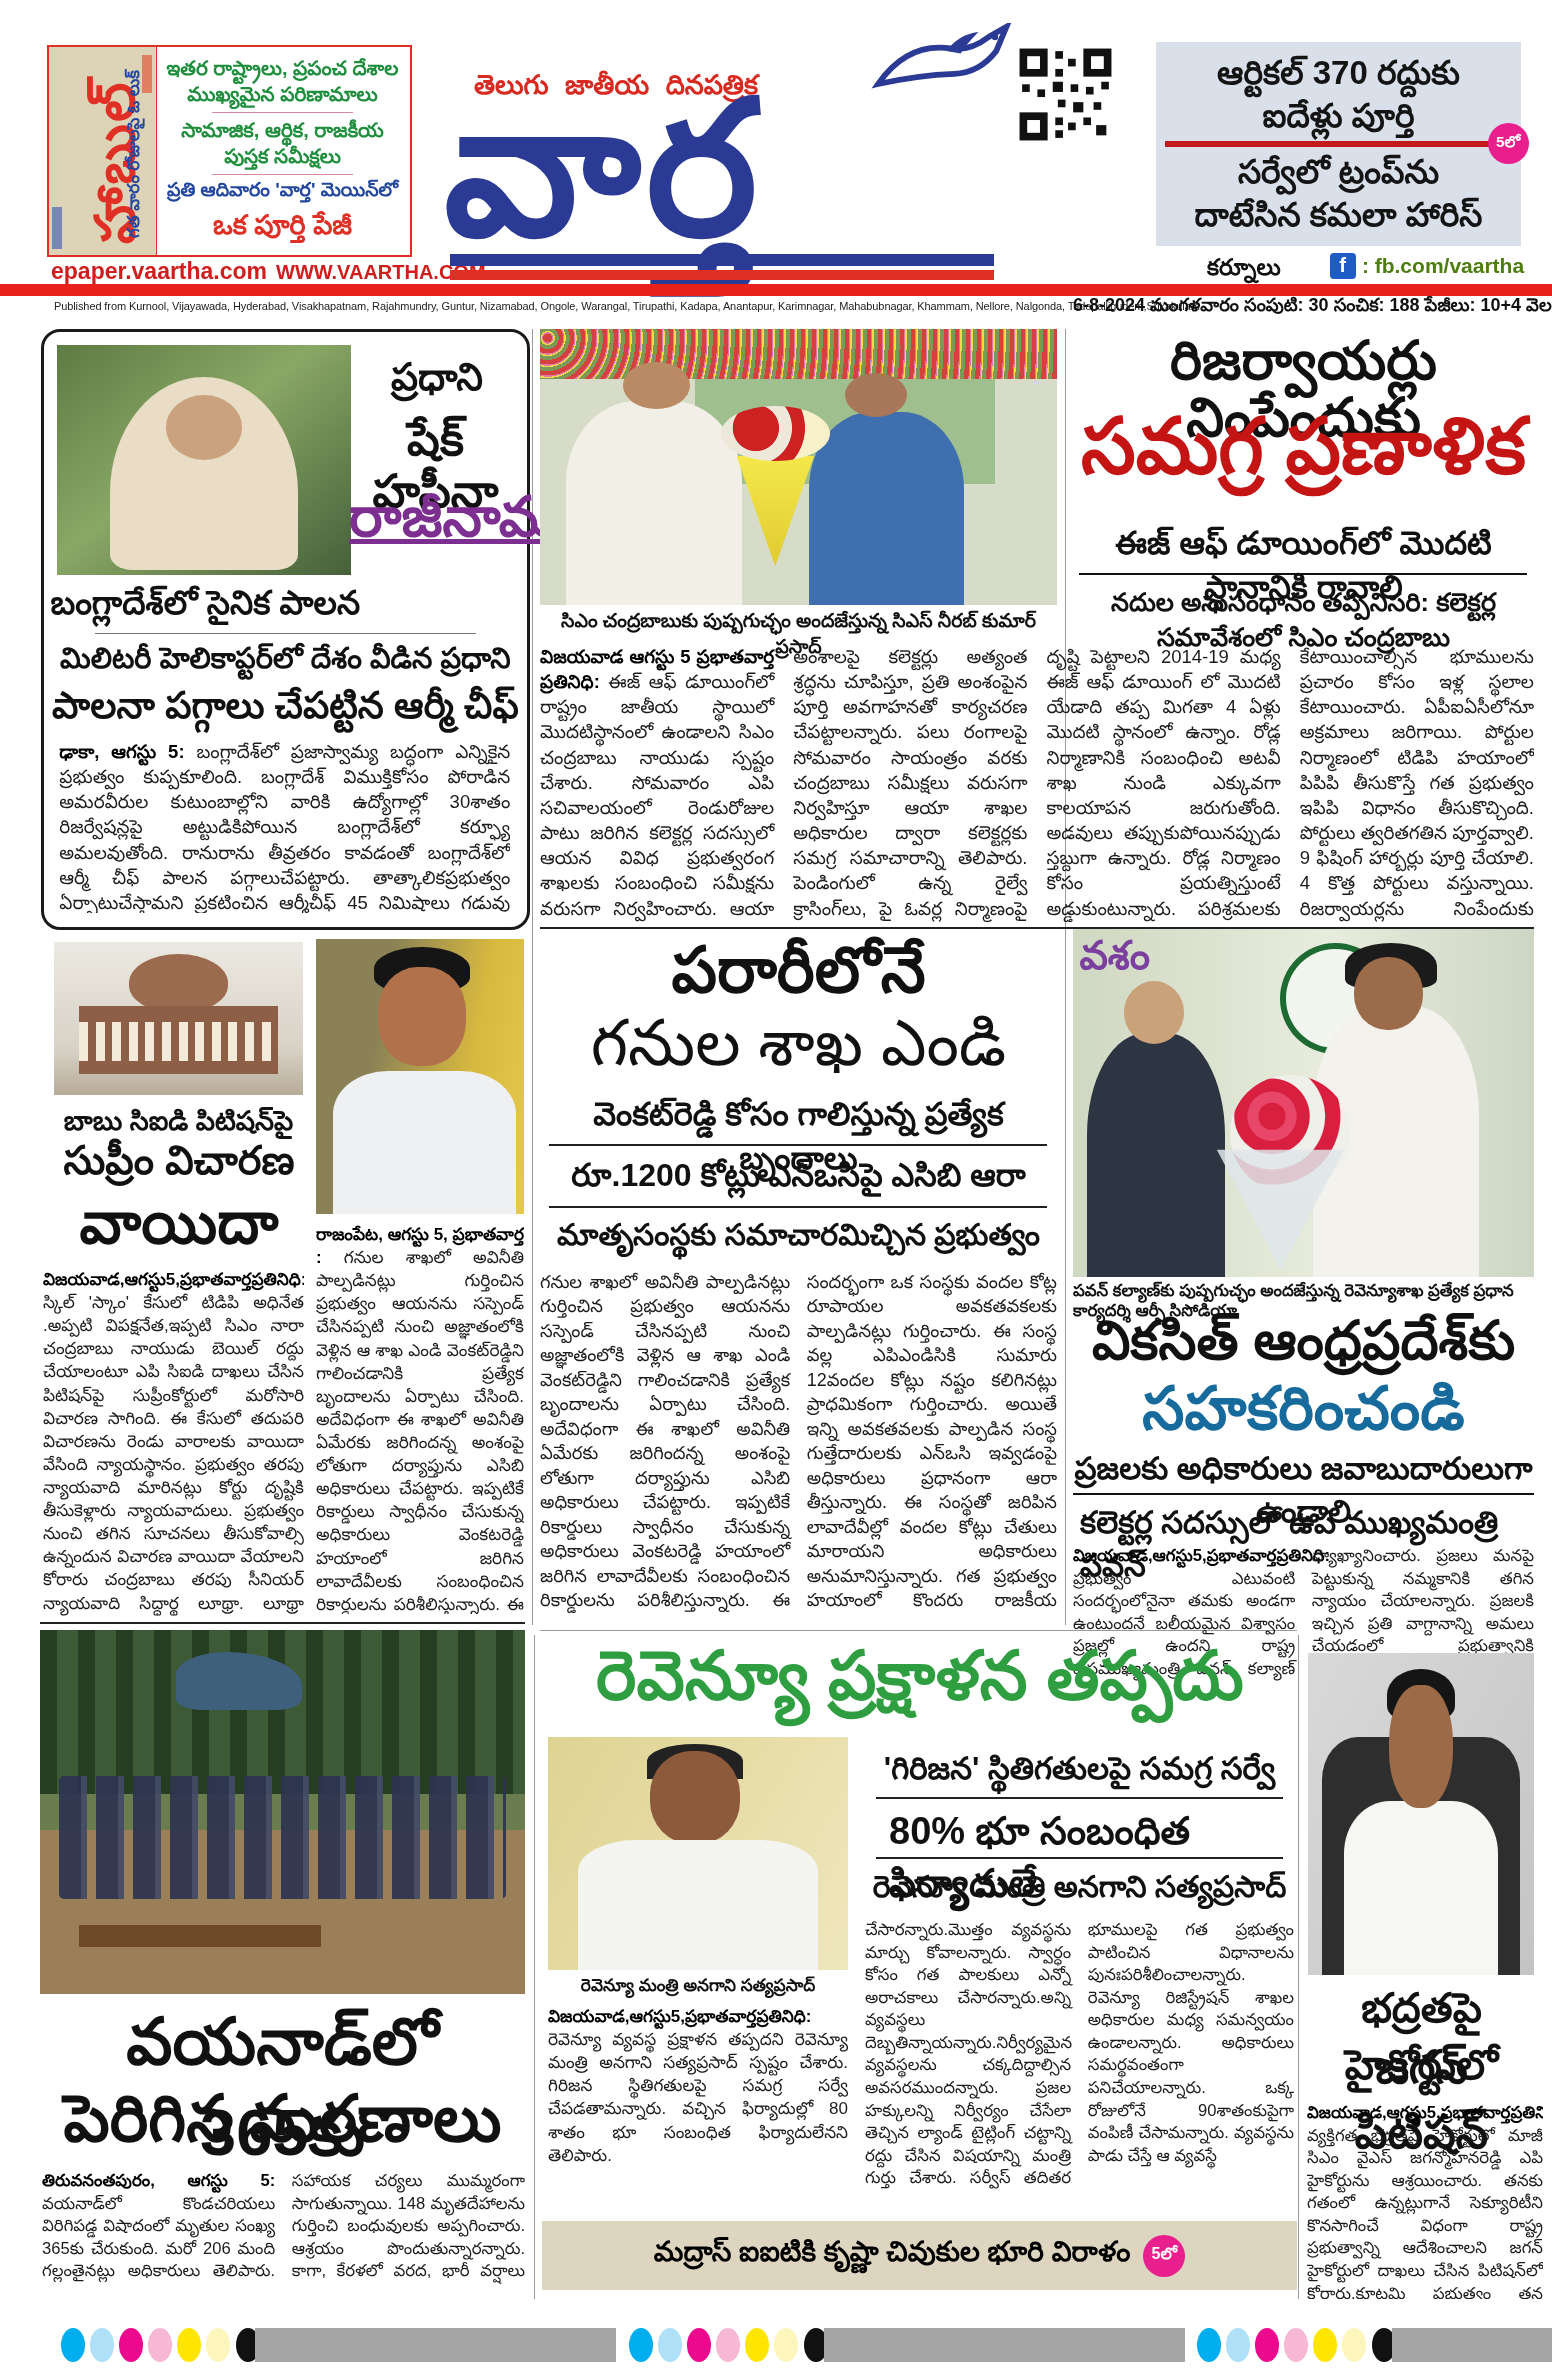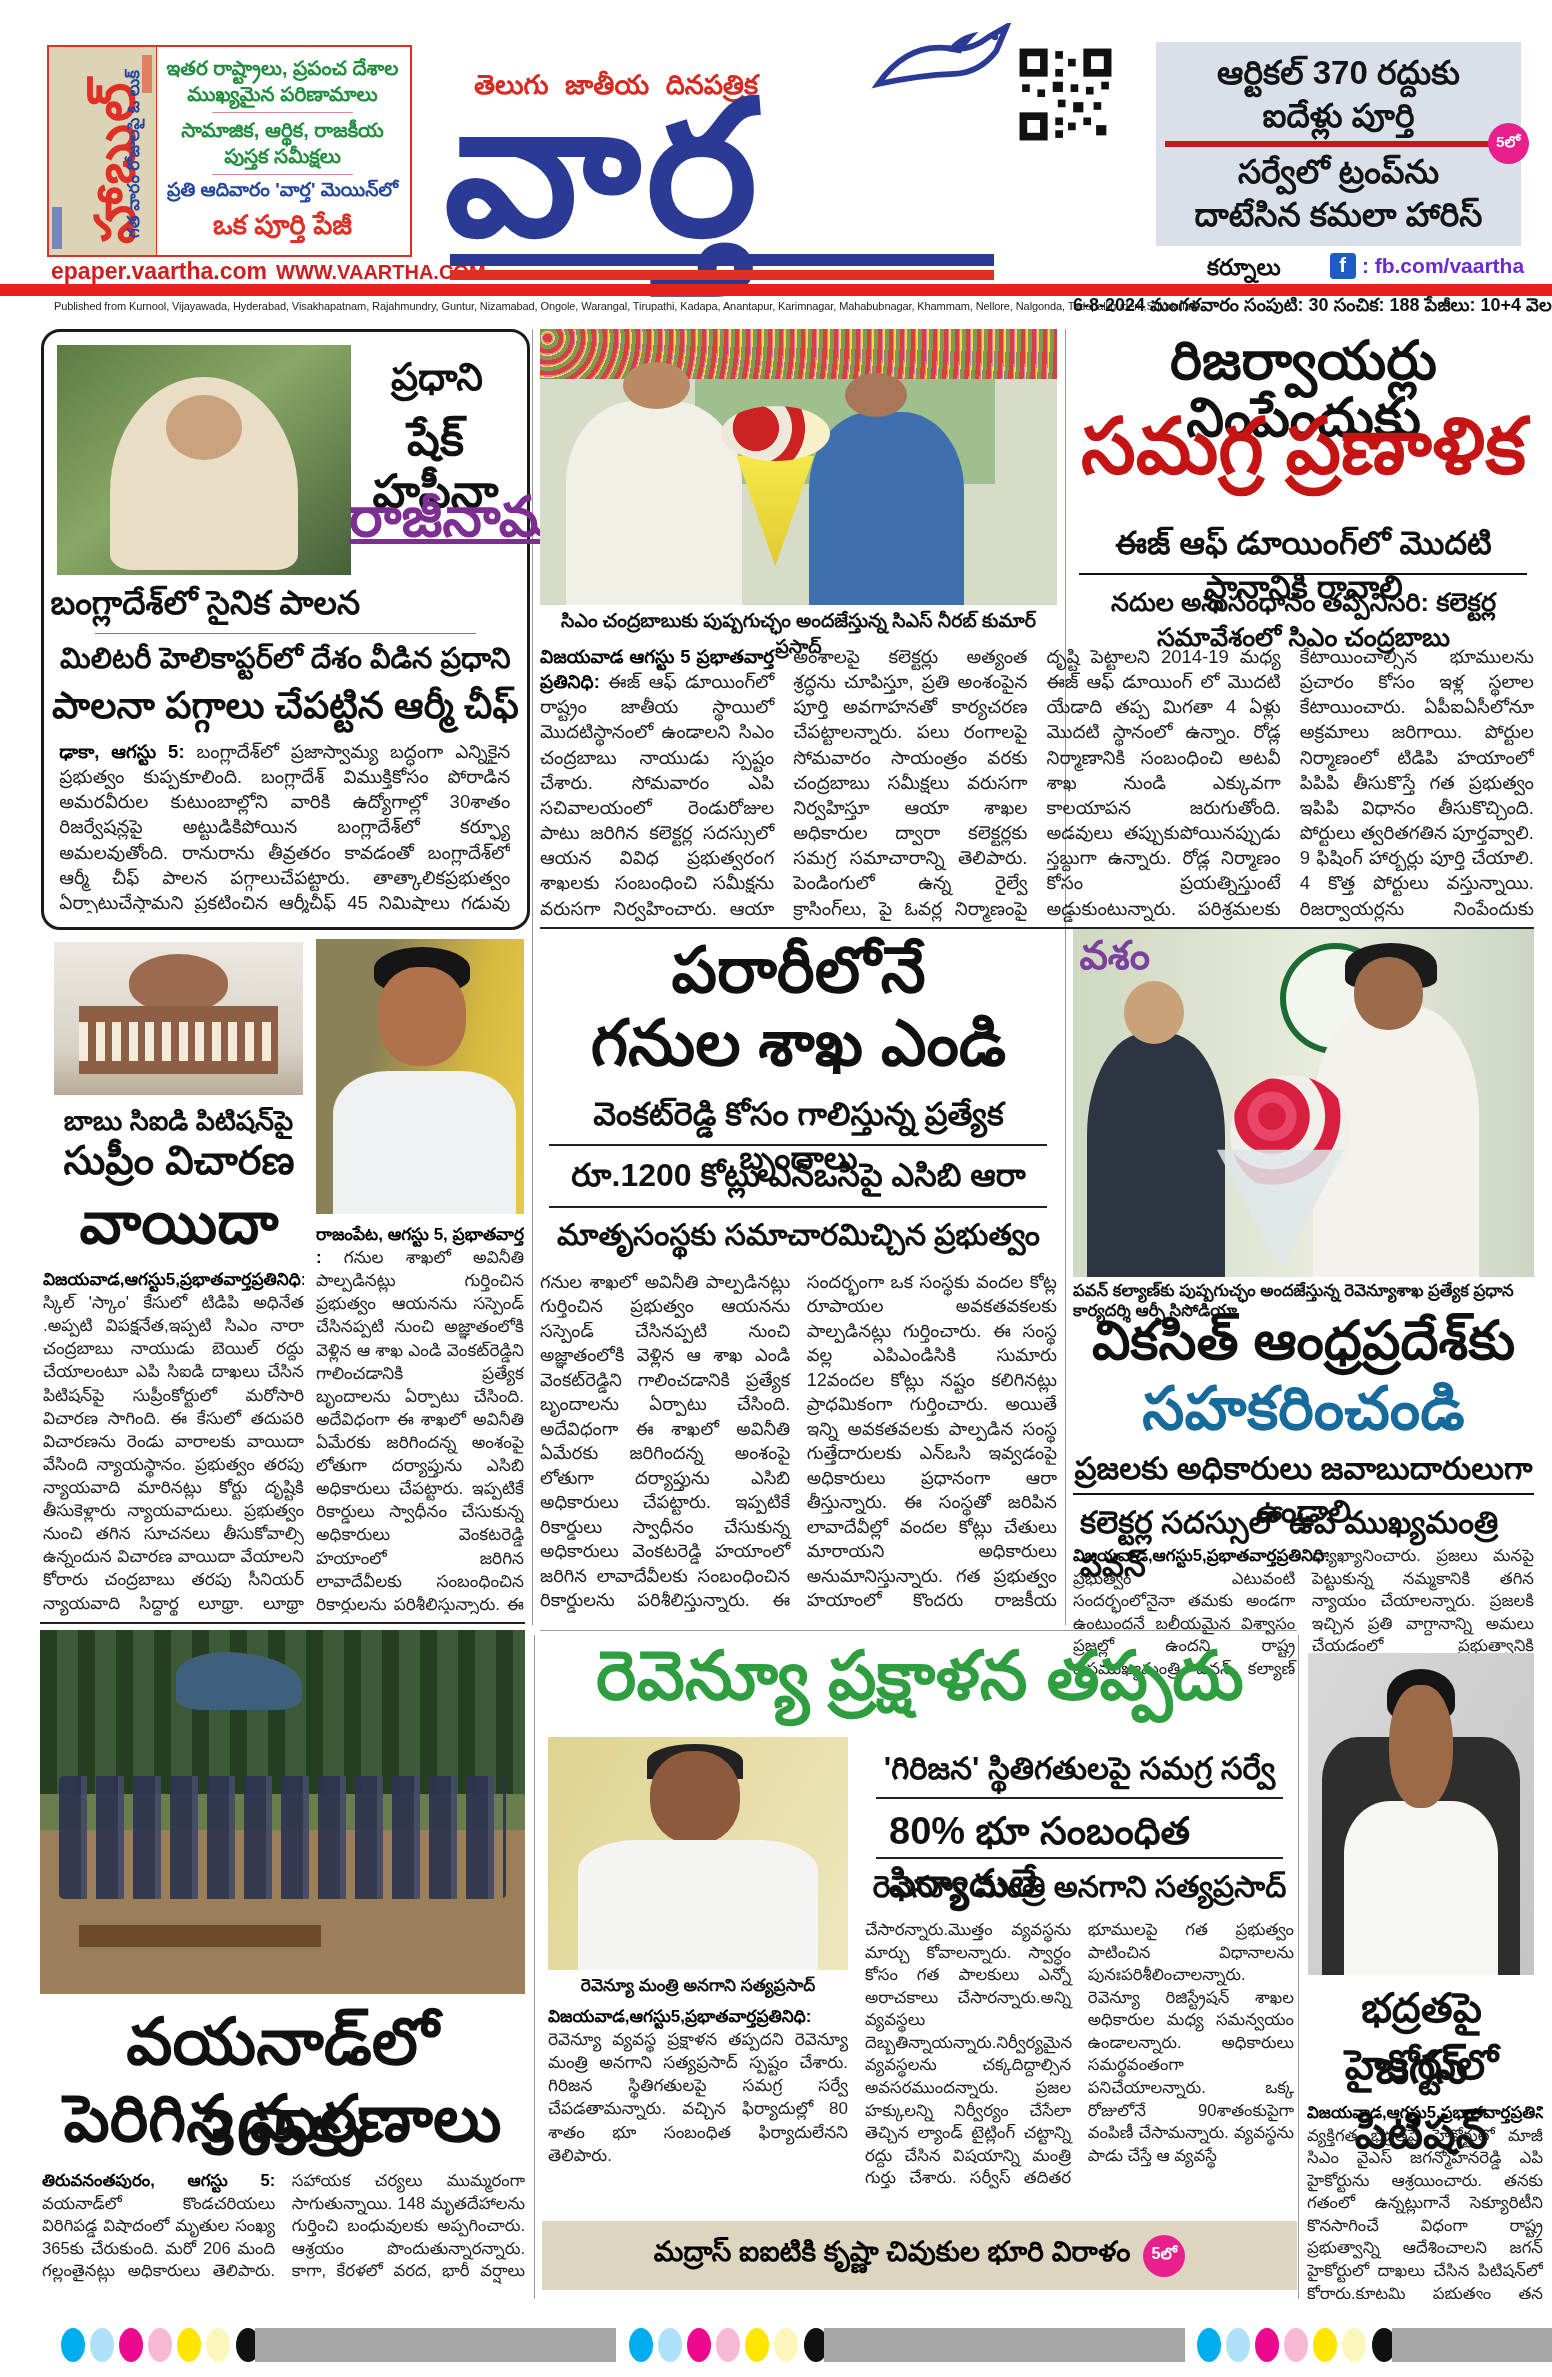--- a/index.html
+++ b/index.html
@@ -39,21 +39,21 @@
   .topbox{left:1156px;top:42px;width:365px;height:204px;background:#d9e0ea;display:flex;flex-direction:column;
         align-items:center;justify-content:space-evenly;padding:6.4px 9px;box-sizing:border-box;}
   .tb-line{font-size:33px;font-weight:800;color:#141414;text-align:center;line-height:1.1;}
   .tb-rule{position:relative;width:100%;height:5.7px;background:#c21a1a;}
   .tb-badge{position:absolute;right:-16.6px;top:-18px;width:41px;height:41px;border-radius:50%;background:#ea1f8e;
         color:#fff;font-size:15.3px;font-weight:bold;display:flex;align-items:center;justify-content:center;}
   .city{left:1207px;top:254px;font-size:23px;font-weight:800;}
   .fbrow{left:1330px;top:253px;display:flex;align-items:center;gap:6.4px;}
   .fb-ic{width:25.5px;height:25.5px;background:#1f5bc4;color:#fff;border-radius:3.8px;font-size:20.4px;font-weight:bold;
         display:flex;align-items:center;justify-content:center;}
-  .fb-txt{font-size:21px;font-weight:800;color:#6d28d9;}
+  .fb-txt{font-size:21px;font-weight:800;color:#4d7c0f;}
   .strip-red{left:0;top:284px;width:1552px;height:11.5px;background:#e8211d;}
   .publine{left:54px;top:300px;font-size:11px;color:#222;letter-spacing:-0.1px;}
   .issueline{left:1073px;top:295px;font-size:18px;font-weight:800;}
 
   
   .vrule1{left:532px;top:329px;width:1.3px;height:1296px;background:#9a9a9a;}
   .vrule2{left:1065px;top:329px;width:1.3px;height:1296px;background:#9a9a9a;}
   .vrule3{left:534px;top:1635px;width:1.3px;height:664px;background:#9a9a9a;}
   .vrule4{left:1298px;top:1635px;width:1.3px;height:664px;background:#9a9a9a;}
   .hrule-row1{left:540px;top:927px;width:994px;height:1.9px;background:#222;}
@@ -104,21 +104,21 @@
   .sc-t2{left:37px;top:1189px;width:284px;text-align:center;font-size:59px;font-weight:800;}
   .sc-body{left:43px;top:1268px;width:261px;height:348px;font-size:17px;}
   .ph-man{left:316px;top:939px;width:208px;height:275px;background:linear-gradient(100deg,#8a8256 0 30%,#d8b93f 70%,#e6c94d);overflow:hidden;}
   .man-hair{position:absolute;left:28%;top:3%;width:46%;height:16%;background:#151515;border-radius:50% 50% 30% 30%;}
   .man-face{position:absolute;left:30%;top:10%;width:42%;height:36%;background:#b0714b;border-radius:45%;}
   .man-shirt{position:absolute;left:8%;top:48%;width:88%;height:52%;background:#eef0f2;border-radius:30% 30% 0 0;}
   .man-body{left:316px;top:1223px;width:208px;height:391px;font-size:17px;}
 
   
   .mines-t1{left:540px;top:937px;width:517px;text-align:center;font-size:64px;font-weight:800;line-height:1.05;}
-  .mines-t2{left:540px;top:1010px;width:517px;text-align:center;font-size:64px;font-weight:700;line-height:1.05;}
+  .mines-t2{left:540px;top:1010px;width:517px;text-align:center;font-size:64px;font-weight:400;line-height:1.05;}
   .mines-sub1{left:548px;top:1096px;width:501px;font-size:32px;font-weight:bold;}
   .mines-r1{left:549px;top:1144px;width:498px;height:1.9px;background:#222;}
   .mines-sub2{left:548px;top:1157px;width:501px;font-size:32px;font-weight:bold;}
   .mines-r2{left:549px;top:1206px;width:498px;height:1.9px;background:#222;}
   .mines-sub3{left:548px;top:1218px;width:501px;font-size:30px;font-weight:bold;}
   .mines-body{left:540px;top:1270px;width:517px;height:353px;font-size:18px;}
 
   
   .ph-pawan{left:1073px;top:929px;width:461px;height:348px;background:linear-gradient(90deg,#cfd8c2,#e8ecdd 55%,#cdd6c5);overflow:hidden;}
   .pw-seal{position:absolute;left:45%;top:4%;width:24%;height:32%;border:6.4px solid #1d6b33;border-radius:50%;background:#f2f6ee;box-sizing:border-box;}

